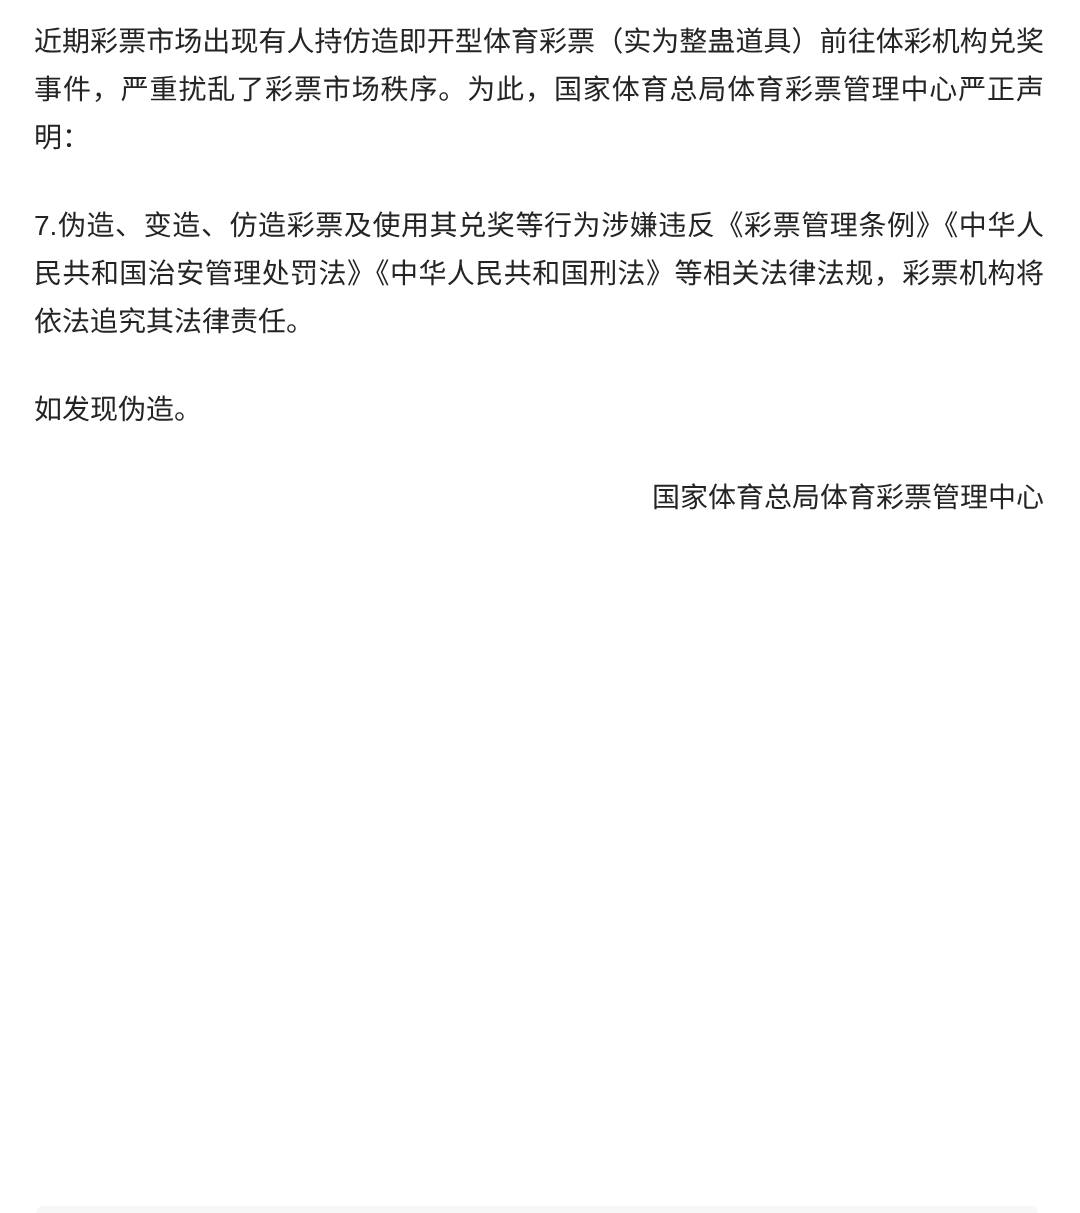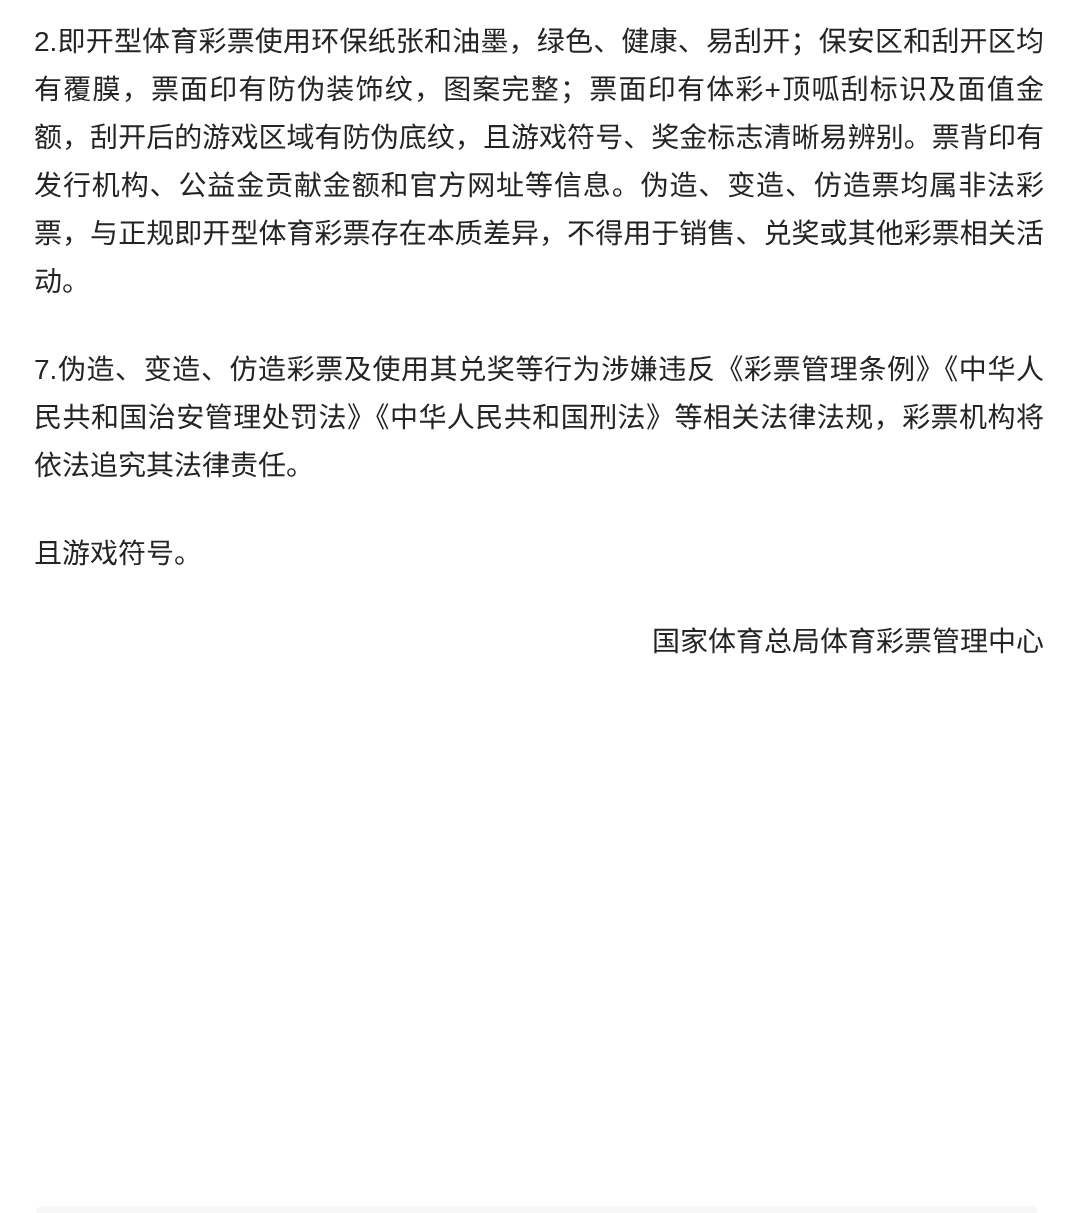--- a/index.html
+++ b/index.html
@@ -37,26 +37,26 @@
       bottom: 0;
       height: 7px;
       background: #f7f7f8;
       border-radius: 10px 10px 0 0;
     }
   </style>
 </head>
 <body>
 
 <div class="article">
+  <p class="para">近期彩票市场出现有人持仿造即开型体育彩票（实为整蛊道具）前往体彩机构兑奖事件，严重扰乱了彩票市场秩序。为此，国家体育总局体育彩票管理中心严正声明：</p>
 
 
-  <p class="para">2.即开型体育彩票使用环保纸张和油墨，绿色、健康、易刮开；保安区和刮开区均有覆膜，票面印有防伪装饰纹，图案完整；票面印有体彩+顶呱刮标识及面值金额，刮开后的游戏区域有防伪底纹，且游戏符号、奖金标志清晰易辨别。票背印有发行机构、公益金贡献金额和官方网址等信息。伪造、变造、仿造票均属非法彩票，与正规即开型体育彩票存在本质差异，不得用于销售、兑奖或其他彩票相关活动。</p>
 
   <p class="para">7.伪造、变造、仿造彩票及使用其兑奖等行为涉嫌违反《彩票管理条例》《中华人民共和国治安管理处罚法》《中华人民共和国刑法》等相关法律法规，彩票机构将依法追究其法律责任。</p>
 
 
-  <p class="para">且游戏符号。</p>
+  <p class="para">如发现伪造。</p>
 
   <p class="sig">国家体育总局体育彩票管理中心</p>
 
 </div>
 
 <div class="bottom-card-edge"></div>
 
 </body></html>

